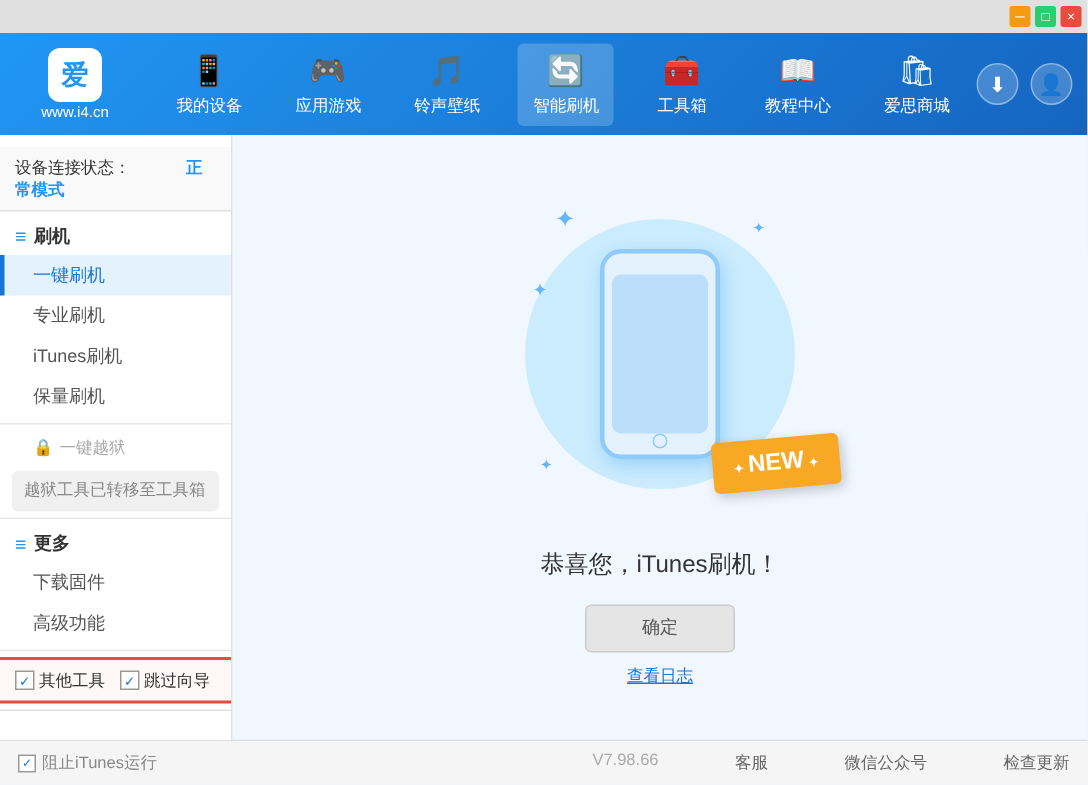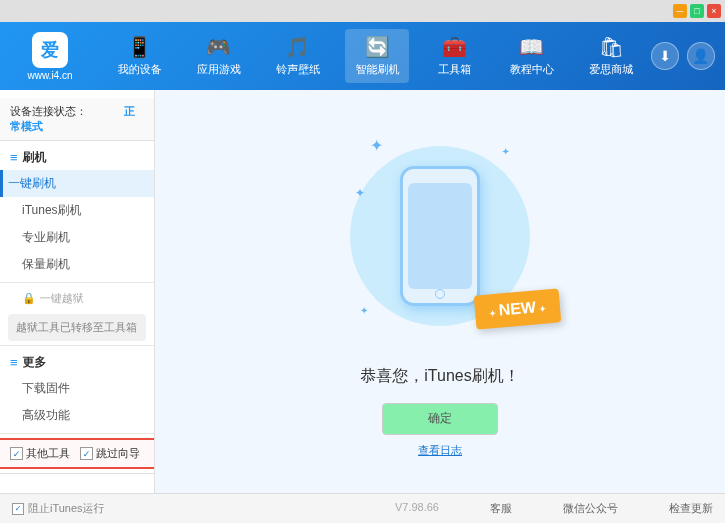--- a/index.html
+++ b/index.html
@@ -156,21 +156,21 @@
     .sidebar-item {
       padding: 5px 10px 5px 22px;
       font-size: 12px;
       color: #555;
       cursor: pointer;
     }
     .sidebar-item.active {
       background: #e3f2fd;
       color: #1976d2;
       border-left: 3px solid #1976d2;
-      padding-left: 5px;
+      padding-left: 19px;
     }
     .sidebar-divider {
       height: 1px;
       background: #e8e8e8;
       margin: 4px 0;
     }
     .sidebar-disabled {
       padding: 4px 10px 4px 22px;
       font-size: 11px;
       color: #aaa;
@@ -320,23 +320,23 @@
     
     .success-message {
       font-size: 16px;
       color: #333;
       margin-bottom: 16px;
       font-weight: 500;
     }
 
     
     .btn-confirm {
-      width: 116px;
+      width: 100px;
       height: 32px;
-      background: #86efac;
+      background: #e5e5e5;
       border: 1px solid #ccc;
       border-radius: 4px;
       cursor: pointer;
       font-size: 12px;
       color: #555;
       display: flex;
       align-items: center;
       justify-content: center;
       margin-bottom: 8px;
     }
@@ -444,22 +444,22 @@
       <span class="status-label">设备连接状态：</span>
       <span class="status-value">正常模式</span>
     </div>
 
     <div class="sidebar-section">
       <div class="sidebar-section-header">
         <span class="sidebar-section-icon">≡</span>
         <span>刷机</span>
       </div>
       <div class="sidebar-item active">一键刷机</div>
+      <div class="sidebar-item">专业刷机</div>
       <div class="sidebar-item">iTunes刷机</div>
-      <div class="sidebar-item">专业刷机</div>
       <div class="sidebar-item">保量刷机</div>
 
       <div class="sidebar-divider"></div>
       <div class="sidebar-disabled">
         <span>🔒</span>
         <span>一键越狱</span>
       </div>
       <div class="sidebar-note">越狱工具已转移至工具箱</div>
     </div>
 

